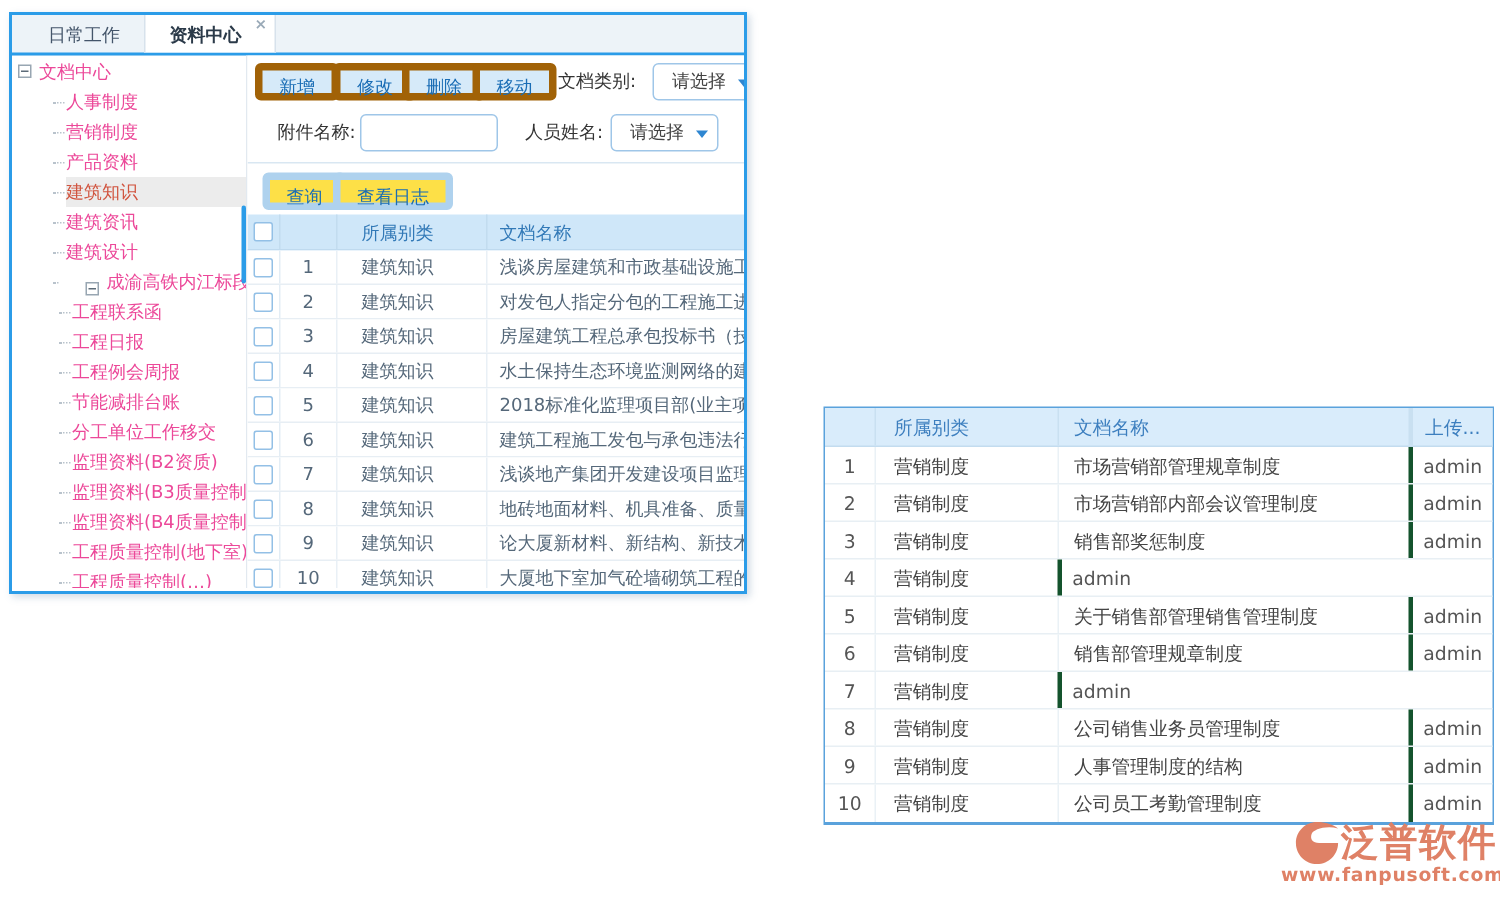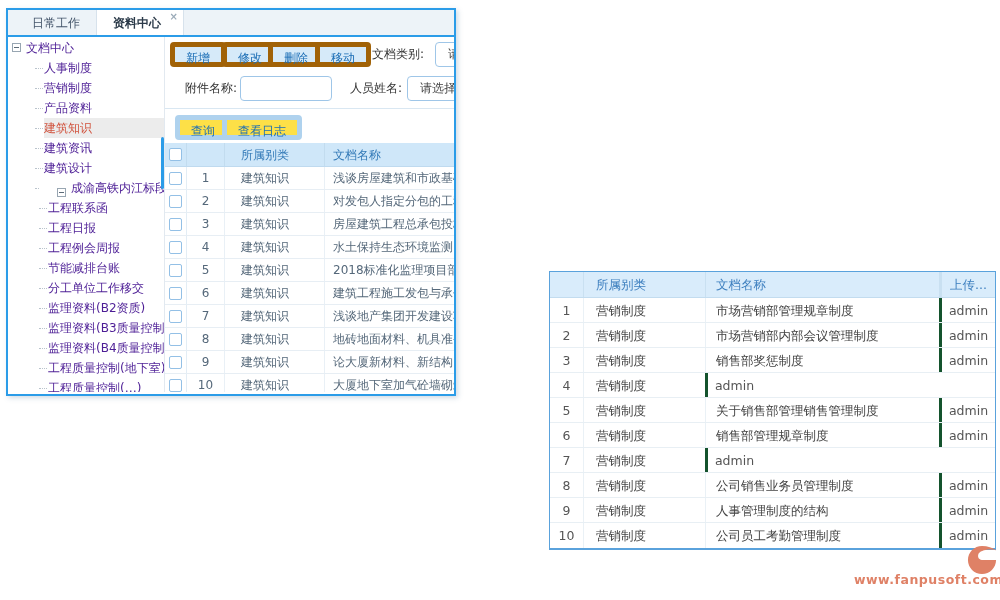--- a/index.html
+++ b/index.html
@@ -6,21 +6,21 @@
   html,body { width:1000px; height:600px; }
   body {
     background:#fff;
     font-family:"DejaVu Sans","Liberation Sans",sans-serif;
     position:relative; overflow:hidden;
     -webkit-font-smoothing:antialiased;
   }
 
   
   .window {
-    position:absolute; left:6px; top:8px; width:450px; height:388px;
+    position:absolute; left:6px; top:8px; width:492px; height:388px;
     border:2px solid #2B9CE8; background:#fff; overflow:hidden;
     box-shadow:2px 2px 5px rgba(90,125,160,.28);
   }
   .tabbar {
     height:27px; background:#EDF3F8; border-bottom:2px solid #2B9CE8;
     display:flex; align-items:stretch; padding-left:8px;
   }
   .tab {
     padding:0 16px; line-height:26px; font-size:12px; color:#44556A;
     cursor:pointer; white-space:nowrap;
@@ -36,21 +36,21 @@
   }
 
   .main { display:flex; height:355px; }
 
   
   .sidebar {
     width:157px; flex:none; position:relative; overflow:hidden;
     border-right:1px solid #E2E9F0; padding-top:1px;
   }
   .tree-item {
-    height:20px; line-height:20px; font-size:12px; color:#4c1d95;
+    height:20px; line-height:20px; font-size:12px; color:#ec4899;
     white-space:nowrap; position:relative; cursor:pointer;
   }
   .tree-item .tlabel { vertical-align:top; }
   .lv0 { padding-left:18px; }
   .lv1 { margin-left:36px; }
   .lv2 { margin-left:40px; }
   .lv1::before, .lv2::before {
     content:""; position:absolute; left:-9px; top:10px; width:8px;
     border-top:1px dotted #B9C3CC;
   }
@@ -376,15 +376,16 @@
         <div class="r-up">admin</div>
       </div>
     </div>
 </div>
 
 <div class="logo">
   <div class="logo-top">
     <svg class="logo-mark" viewBox="0 0 32 32">
       <path fill="#DF8166" d="M16 1C7.7 1 1 7.7 1 16s6.7 15 15 15 15-6.7 15-15H17.5c-4.6 0-6.5-2.6-5.4-6.2C13.2 6.3 22 3.4 31 5.6 27.5 2.7 22 1 16 1z"></path>
     </svg>
+    <span class="logo-name">泛普软件</span>
   </div>
   <div class="logo-url">www.fanpusoft.com</div>
 </div>
 
 </body></html>

